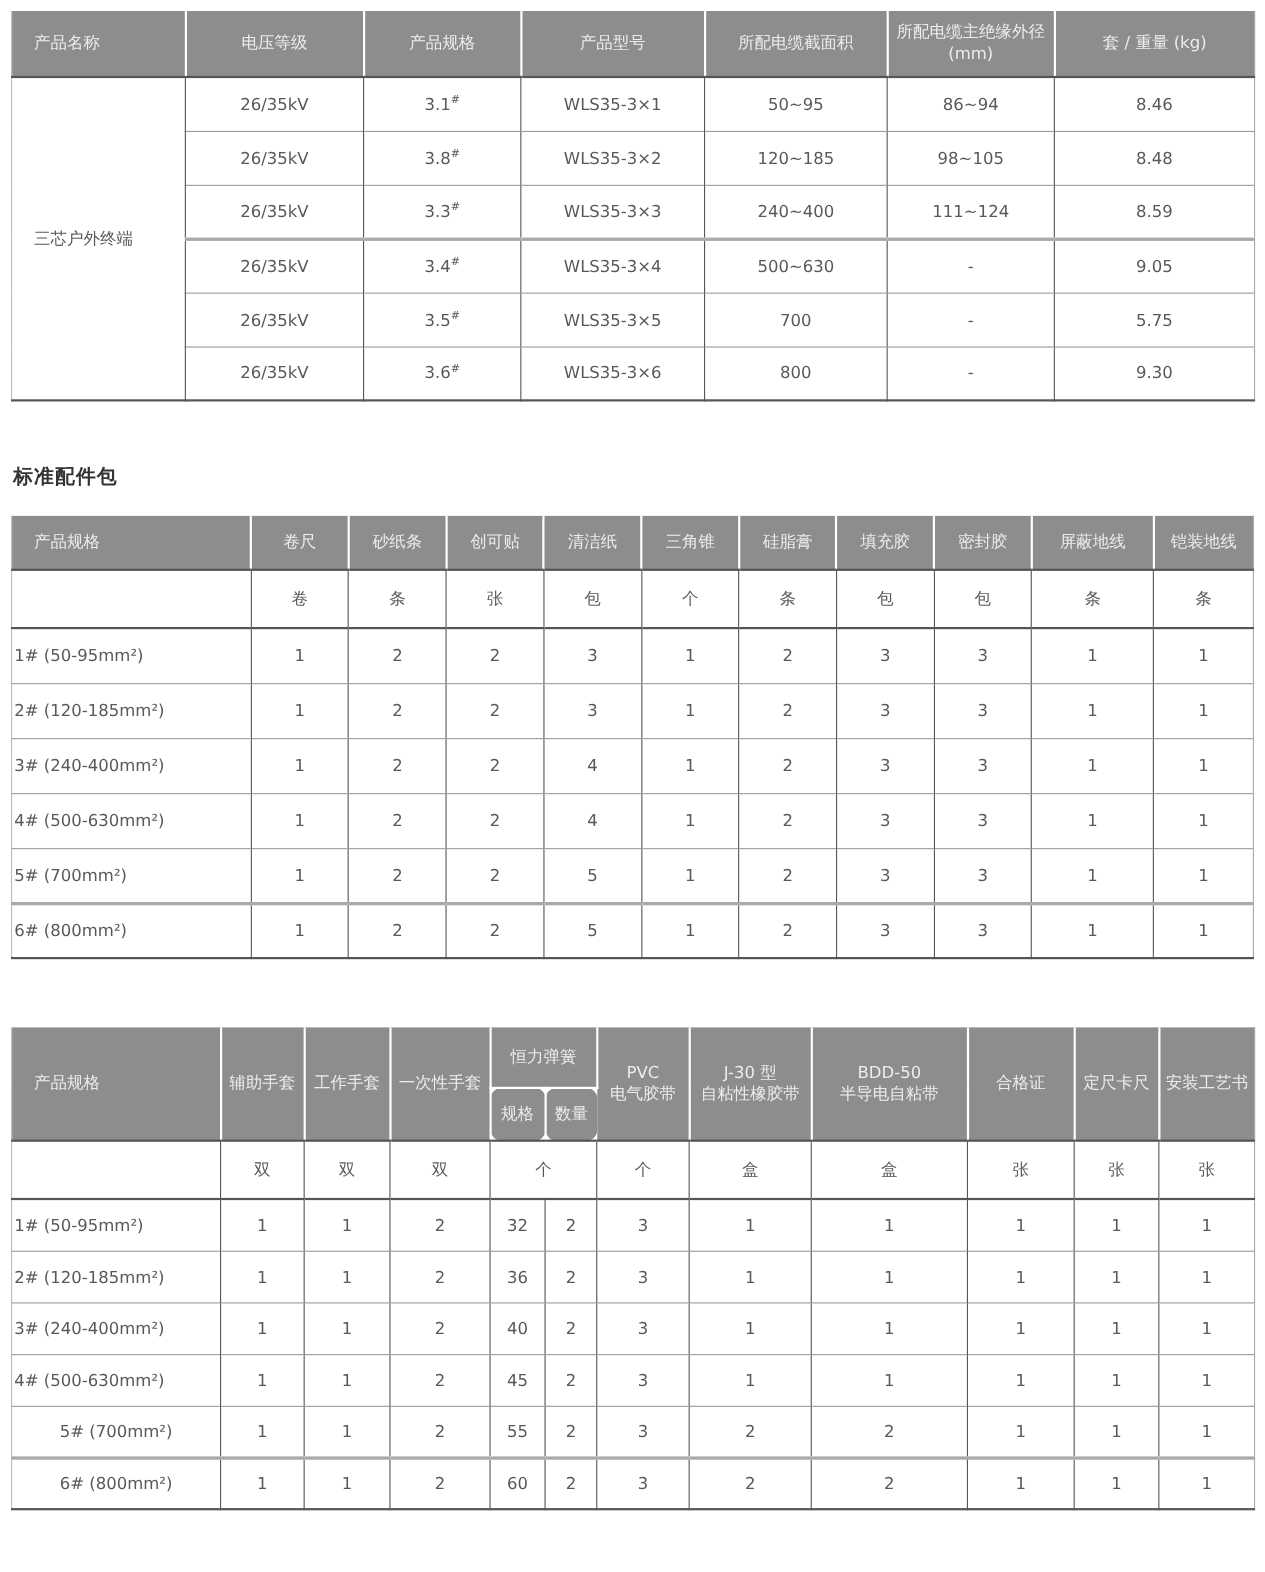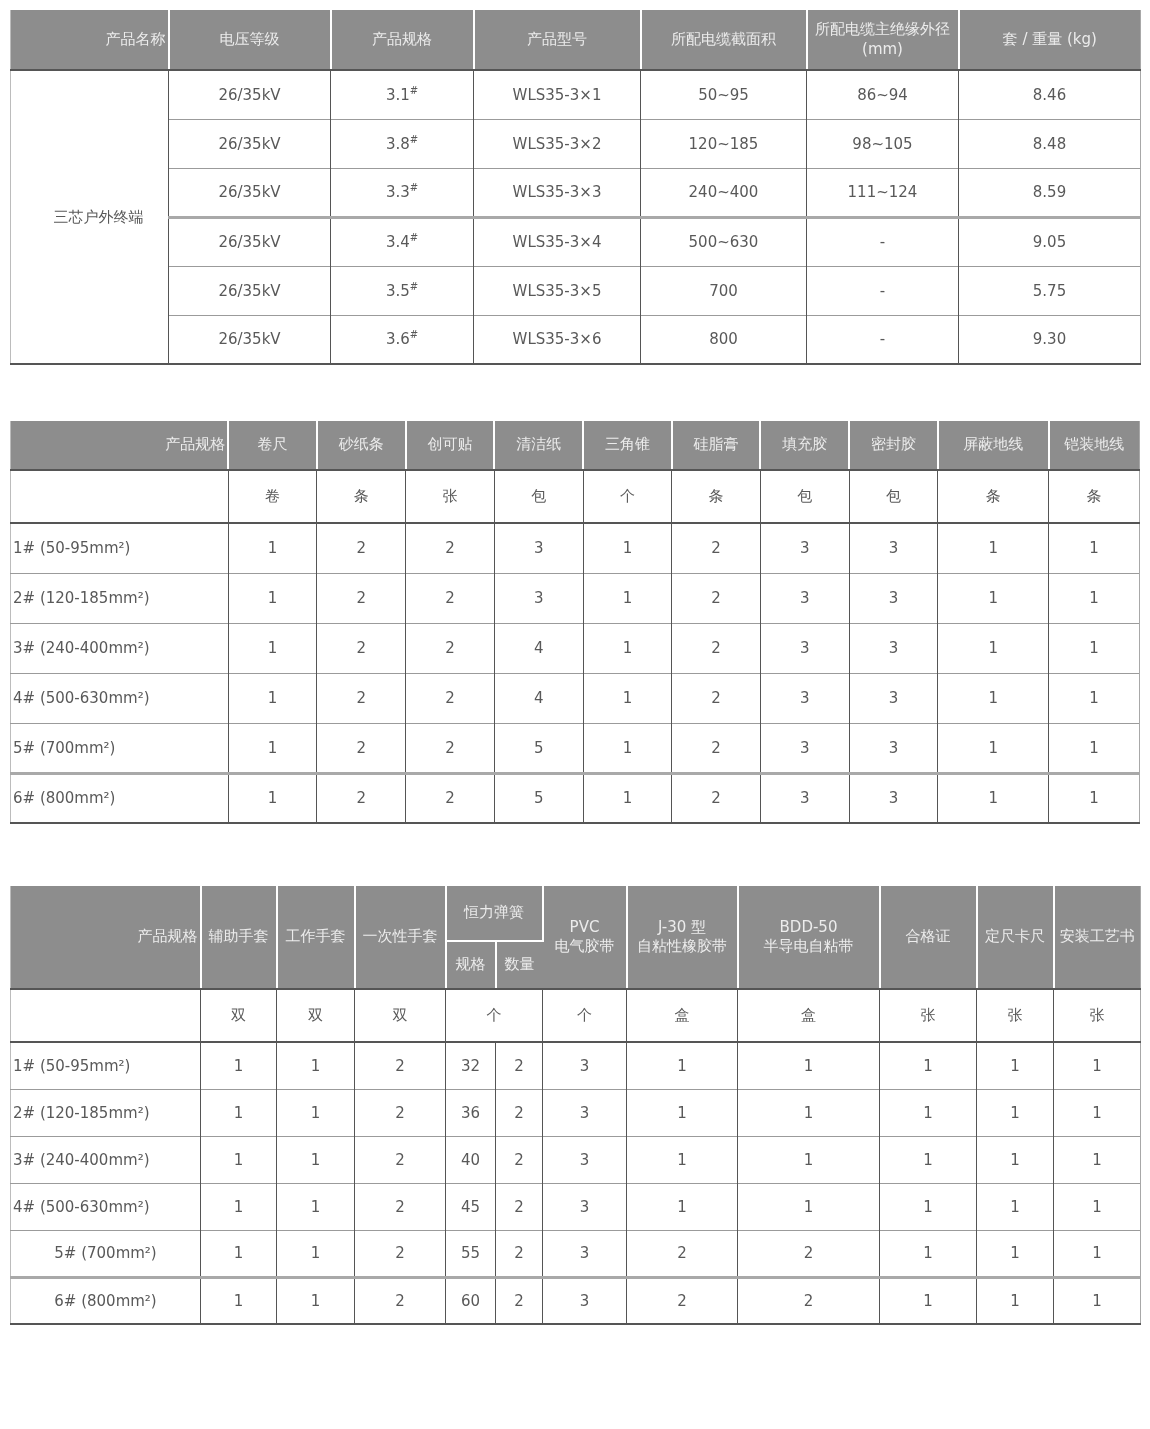--- a/index.html
+++ b/index.html
@@ -26,38 +26,38 @@
   }
   #t1{margin-bottom:56px;}
   #t2{margin-bottom:62px;}
   th{
     background:var(--header-bg); color:var(--header-text);
     font-weight:normal; font-size:15px; text-align:center;
     border-right:2px solid #fff; border-bottom:2px solid var(--border-dark);
     padding:2px; line-height:1.3;
   }
   th:last-child{border-right:none;}
-  th.left{text-align:right; padding-left:8px;}
+  th.left{text-align:left; padding-left:20px;}
   #t1 thead th{height:60px;}
   #t2 thead th{height:49px;}
   #t3 thead tr.tier1 th{height:55px;}
-  #t3 thead tr.tier2 th{height:48px;}
+  #t3 thead tr.tier2 th{height:48px;border-radius:10px;}
   #t3 thead th.split{border-bottom:2px solid #fff;margin-top:38px;}
   td{
     border-top:1px solid var(--border-mid);
     border-right:1px solid var(--border-dark);
     font-size:15px; text-align:center; color:var(--body-text);
     height:48px; padding:2px;
   }
   td:last-child{border-right:1px solid var(--border-outer);}
   tbody.units td{height:53px; border-bottom:2px solid var(--border-dark);}
   #t1 tbody.data td{height:49px;}
   #t2 tbody.data td{height:50px;}
   #t3 tbody.data td{height:47px;}
-  td.lead{border-left:none; text-align:center; padding-left:20px;}
+  td.lead{border-left:none; text-align:left; padding-left:20px;}
   #t2 tbody.data td:first-child, #t3 tbody.data td:first-child{
     text-align:left; 
   }
   #t3 tbody.data tr:nth-child(n+5) td:first-child{text-align:center; padding-left:2px;}
   #t1 tbody.data tr:nth-child(3) td{border-bottom:3px solid var(--thick-line);}
   #t2 tbody.data tr:nth-child(5) td{border-bottom:3px solid var(--thick-line);}
   #t3 tbody.data tr:nth-child(5) td{border-bottom:3px solid var(--thick-line);}
   sup{font-size:10px; line-height:0;}
   .hl{display:block;}
 </style>
@@ -137,20 +137,21 @@
           <td>26/35kV</td>
           <td><span>3.6</span><sup>#</sup></td>
           <td>WLS35-3×6</td>
           <td>800</td>
           <td>-</td>
           <td>9.30</td>
         </tr>
       </tbody>
   </table>
 
+  <h2 class="section-title">标准配件包</h2>
 
   <table id="t2">
     <colgroup>
       <col style="width:216px">
         <col style="width:88px">
         <col style="width:88px">
         <col style="width:88px">
       <col style="width:88px">
         <col style="width:88px">
         <col style="width:88px">

